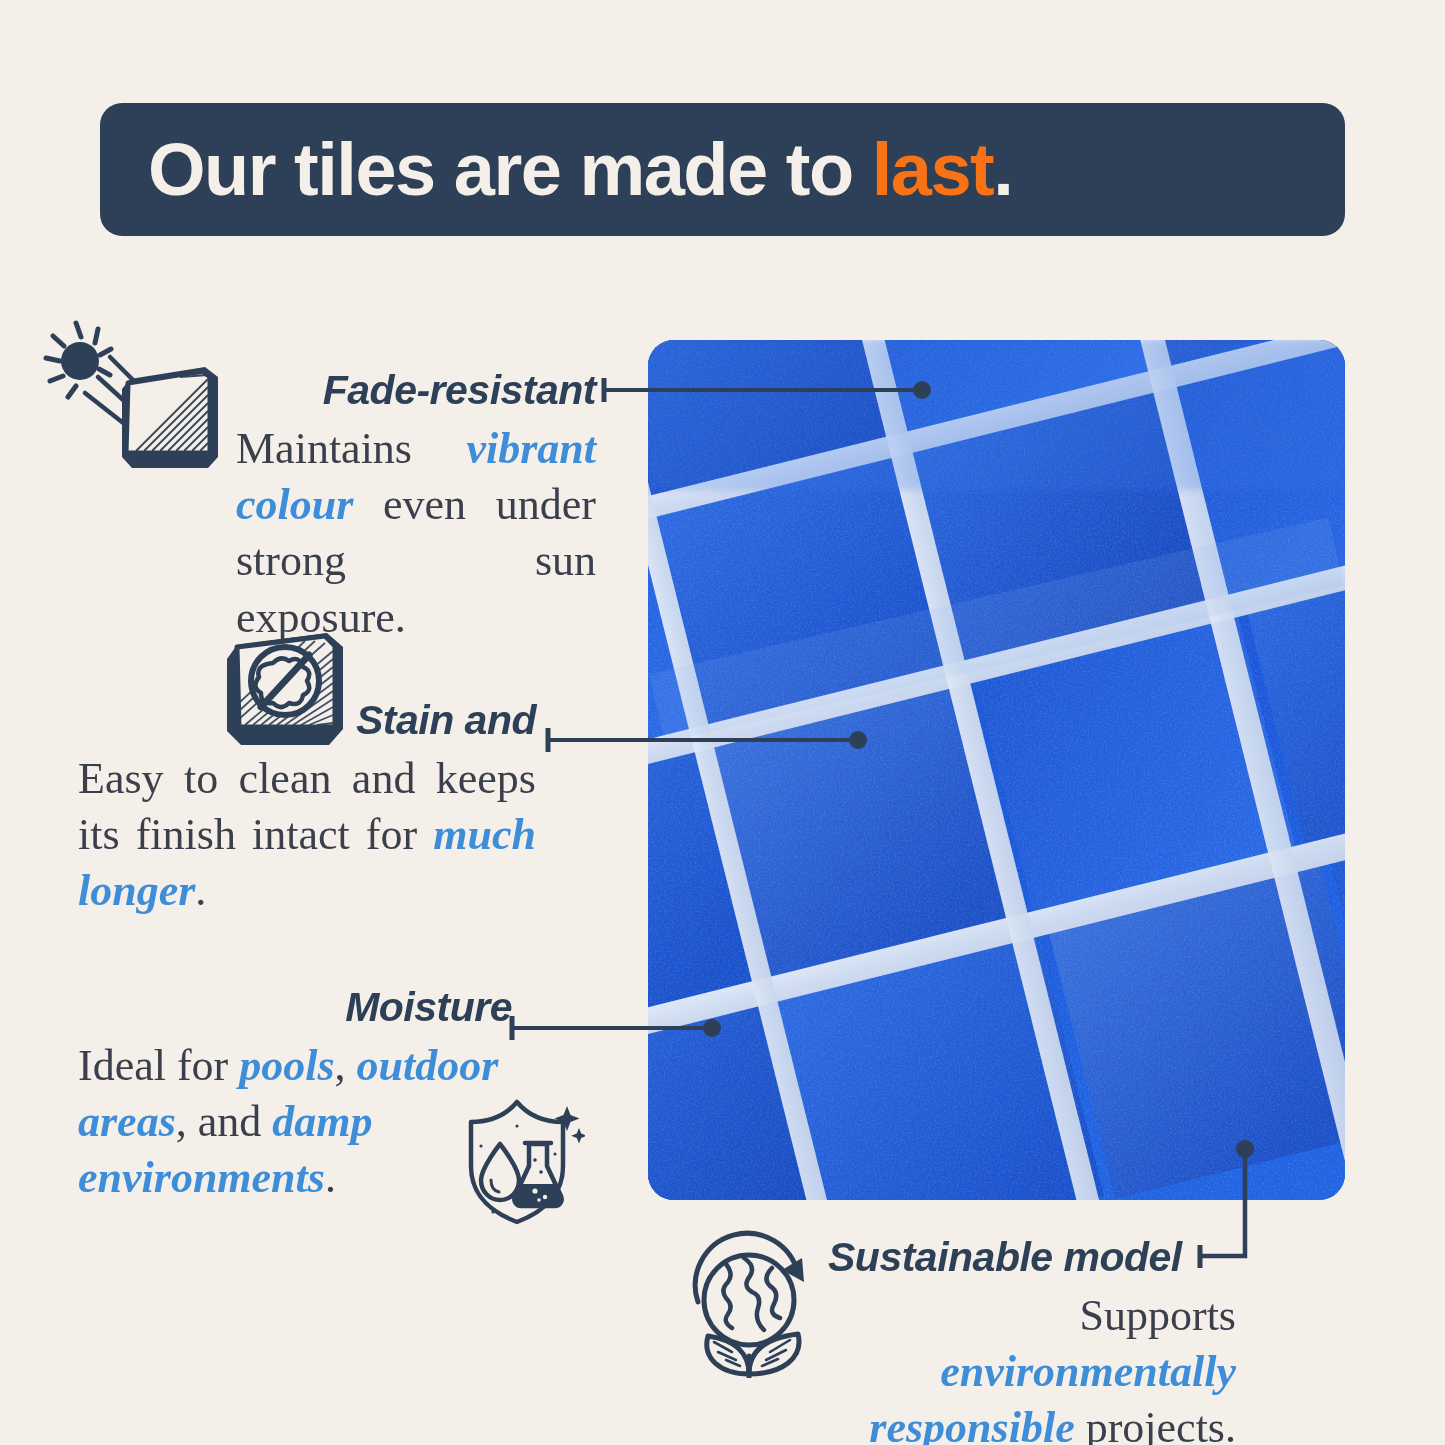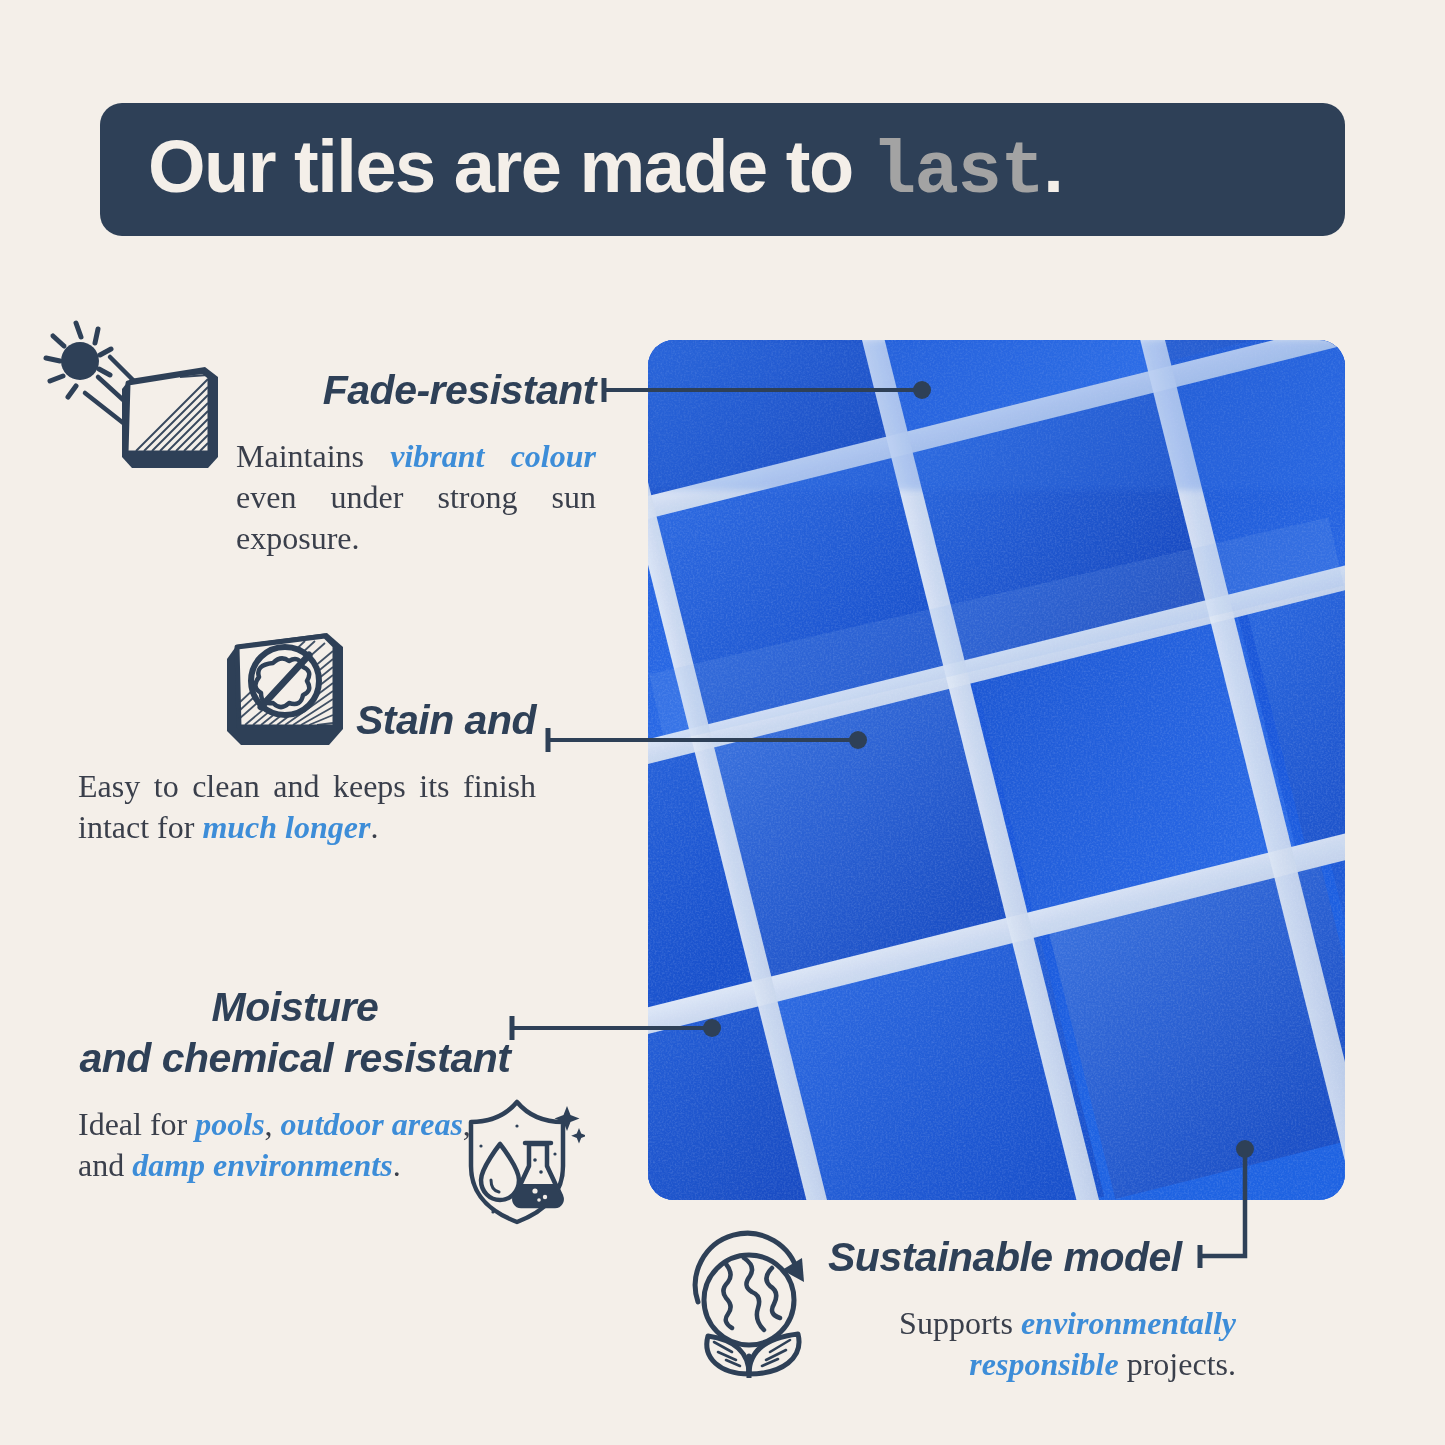--- a/index.html
+++ b/index.html
@@ -17,21 +17,21 @@
     position:absolute;left:100px;top:103px;width:1245px;height:133px;
     background:#2E4057;border-radius:22px;
     display:flex;align-items:center;
   }
   .banner-title{
     font-family:"Liberation Sans", sans-serif;
     font-weight:700;font-size:74px;letter-spacing:-1.5px;
     color:#F4EFE9;margin-left:48px;white-space:nowrap;
     line-height:1;
   }
-  .banner-title .accent{color:#a3a3a3;font-family:Liberation Mono, monospace;}
+  .banner-title .accent{color:#f97316;}
   .banner-title .dot{color:#F4EFE9;}
 
   
   .photo{
     position:absolute;left:648px;top:340px;width:697px;height:860px;
     border-radius:26px;overflow:hidden;
     background:#1E5FD8;
   }
   .photo svg{display:block;width:100%;height:100%;}
 
@@ -42,37 +42,37 @@
   
   .feature{position:absolute;}
   .f-head{
     font-family:"Liberation Sans", sans-serif;
     font-weight:700;font-style:italic;
     color:#2E4057;font-size:41px;line-height:1.24;
     letter-spacing:-0.5px;
   }
   .f-body{
     font-family:"Liberation Serif", serif;
-    font-size:32px;line-height:1.28;color:#3A3F4B;
-    margin-top:20px;text-align:justify;
+    font-size:44px;line-height:1.28;color:#3A3F4B;
+    margin-top:5px;text-align:justify;
   }
   .f-body em{
     font-style:italic;font-weight:700;color:#3D8DD8;
   }
 
   
   #feature-fade{left:236px;top:365px;width:360px;}
   #feature-fade .f-head{text-align:right;}
   #feature-fade .f-body{text-align:justify;}
 
   #feature-stain{left:78px;top:695px;width:458px;}
   #feature-stain .f-head{text-align:right;}
 
   #feature-moisture{left:78px;top:982px;width:434px;}
-  #feature-moisture .f-head{text-align:center;}
+  #feature-moisture .f-head{text-align:right;}
   #feature-moisture .f-body{text-align:left;}
 
   #feature-sustain{left:828px;top:1232px;width:408px;}
   #feature-sustain .f-head{text-align:left;}
   #feature-sustain .f-body{text-align:right;}
 
   
   .icon{position:absolute;}
   .icon svg{display:block;}
   #icon-sun{left:40px;top:305px;}
@@ -348,21 +348,20 @@
       <div>Stain and</div>
     </div>
     <div class="f-body">
       <span>Easy to clean and keeps its finish intact for </span><em>much longer</em><span>.</span>
     </div>
   </div>
 
   <div class="feature" id="feature-moisture">
     <div class="f-head">
       <div>Moisture</div>
-      <div>and chemical resistant</div>
     </div>
     <div class="f-body">
       <span>Ideal for </span><em>pools</em><span>, </span><em>outdoor areas</em><span>, and </span><em>damp environments</em><span>.</span>
     </div>
   </div>
 
   <div class="feature" id="feature-sustain">
     <div class="f-head">Sustainable model</div>
     <div class="f-body">
       <span>Supports </span><em>environmentally responsible</em><span> projects.</span>

